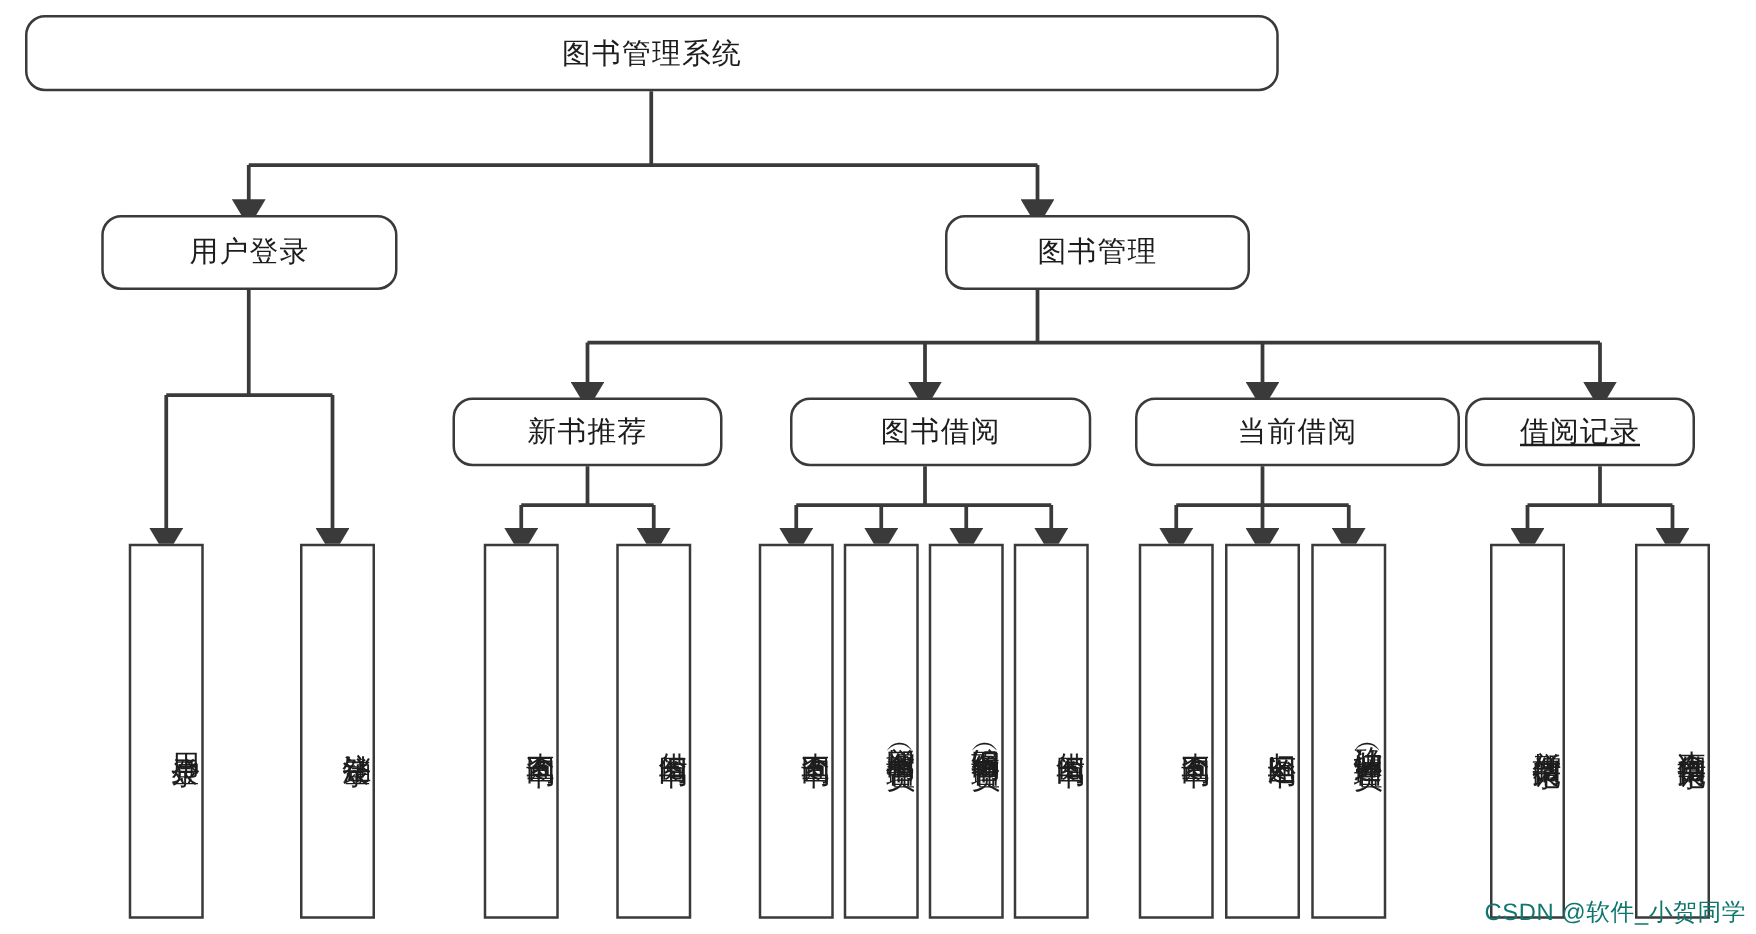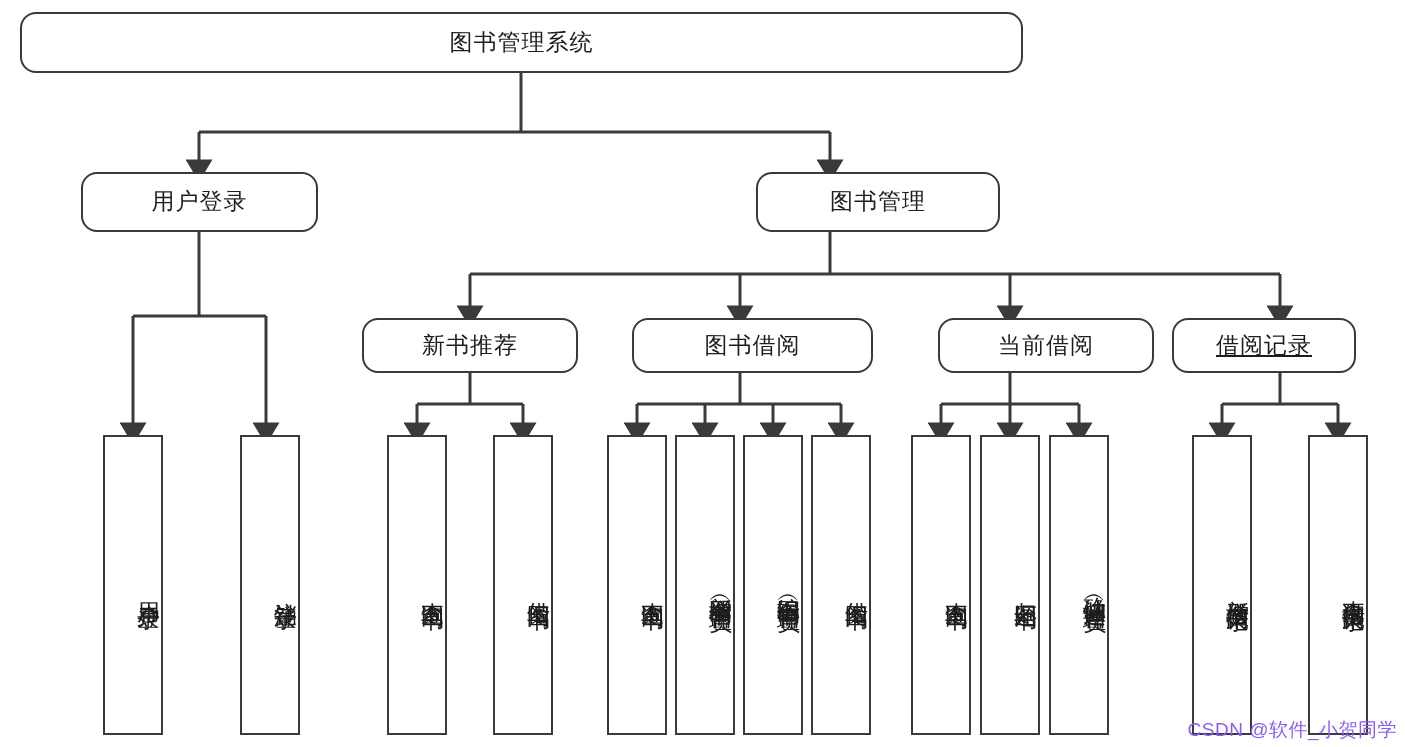--- a/index.html
+++ b/index.html
@@ -57,21 +57,21 @@
     white-space: nowrap;
   }
   .title-node {
     font-size: 24px;
   }
   .watermark {
     position: absolute;
     right: 8px;
     bottom: 4px;
     font-size: 19px;
-    color: #8b5cf6;
+    color: #0f766e;
     letter-spacing: 0.5px;
     white-space: nowrap;
   }
 </style>
 </head>
 <body>
 
 <div id="canvas">
 
   <svg class="wires" viewBox="0 0 1405 747" xmlns="http://www.w3.org/2000/svg">
@@ -135,21 +135,21 @@
   <div class="node horiz" style="left:756px; top:172px; width:244px; height:60px;">
     <span>图书管理</span>
   </div>
 
   <div class="node horiz" style="left:362px; top:318px; width:216px; height:55px;text-align:center;">
     <span>新书推荐</span>
   </div>
   <div class="node horiz" style="left:632px; top:318px; width:241px; height:55px;">
     <span>图书借阅</span>
   </div>
-  <div class="node horiz" style="left:938px; top:318px; width:216px; height:55px;">
+  <div class="node horiz" style="left:908px; top:318px; width:260px; height:55px;">
     <span>当前借阅</span>
   </div>
   <div class="node horiz" style="left:1172px; top:318px; width:184px; height:55px;text-decoration:underline;">
     <span>借阅记录</span>
   </div>
 
   <div class="node vert" style="left:103px; top:435px; width:60px; height:300px;">
     <span class="vtext">用户登录</span>
   </div>
   <div class="node vert" style="left:240px; top:435px; width:60px; height:300px;">

